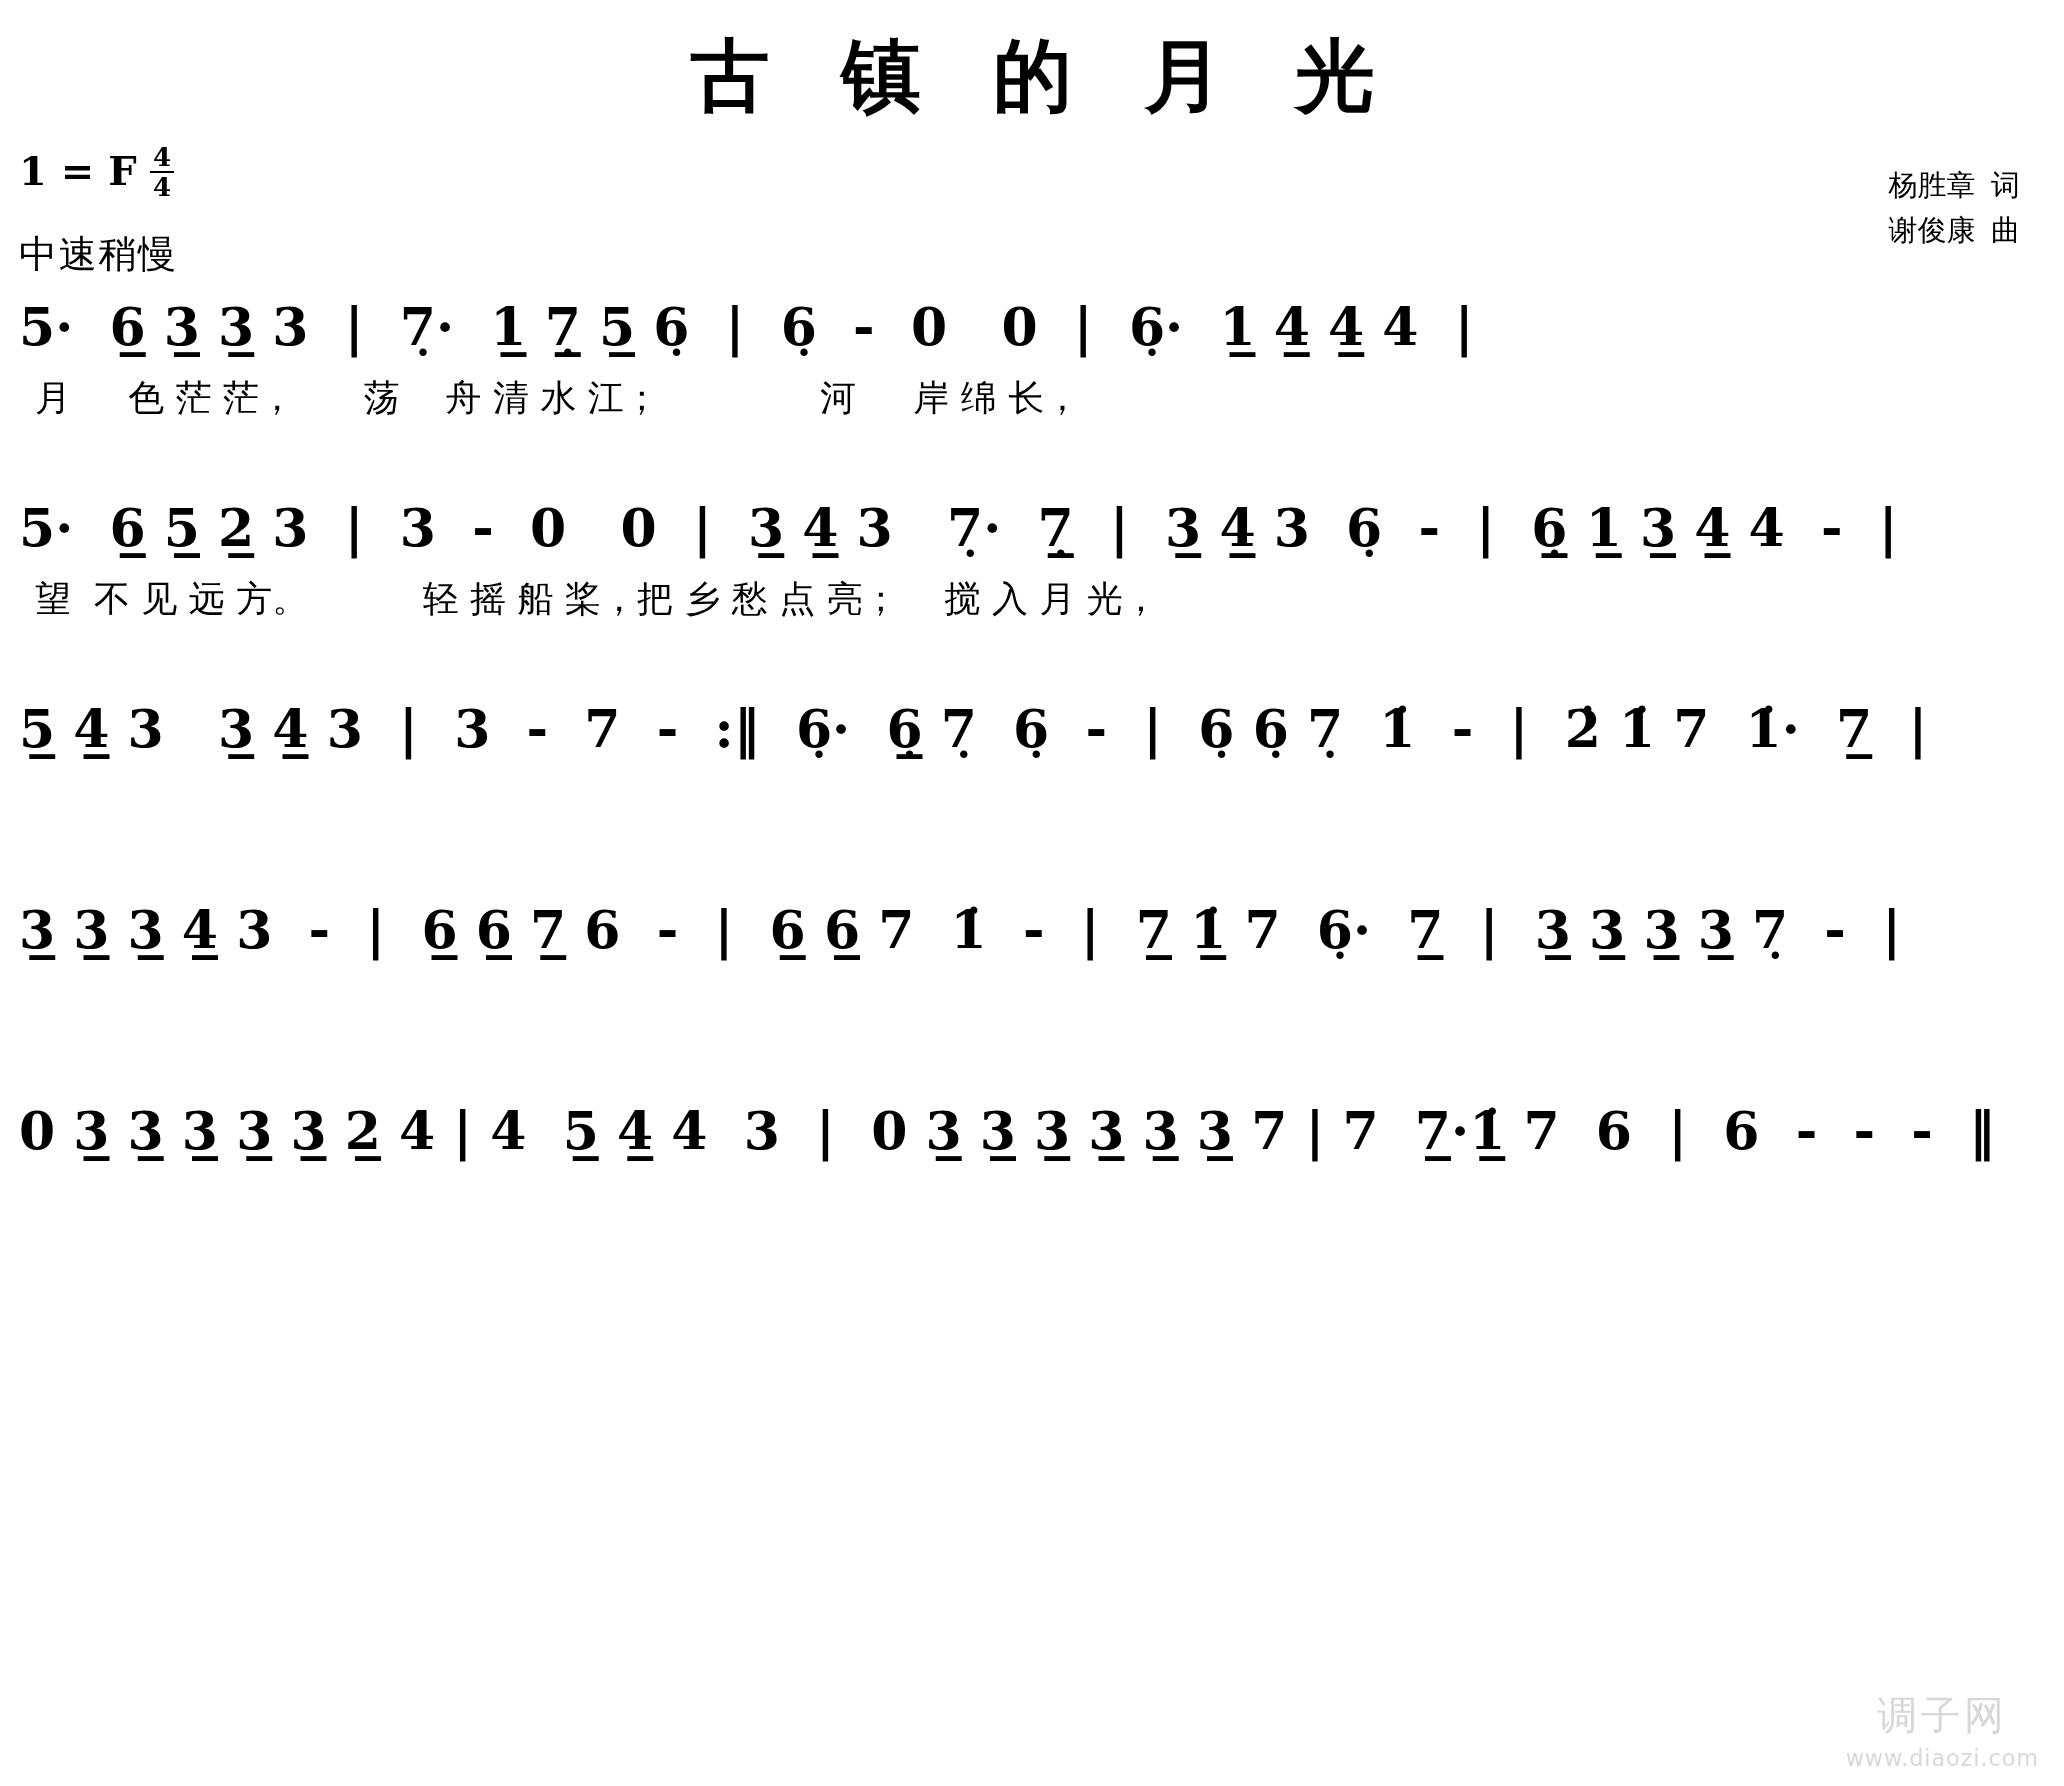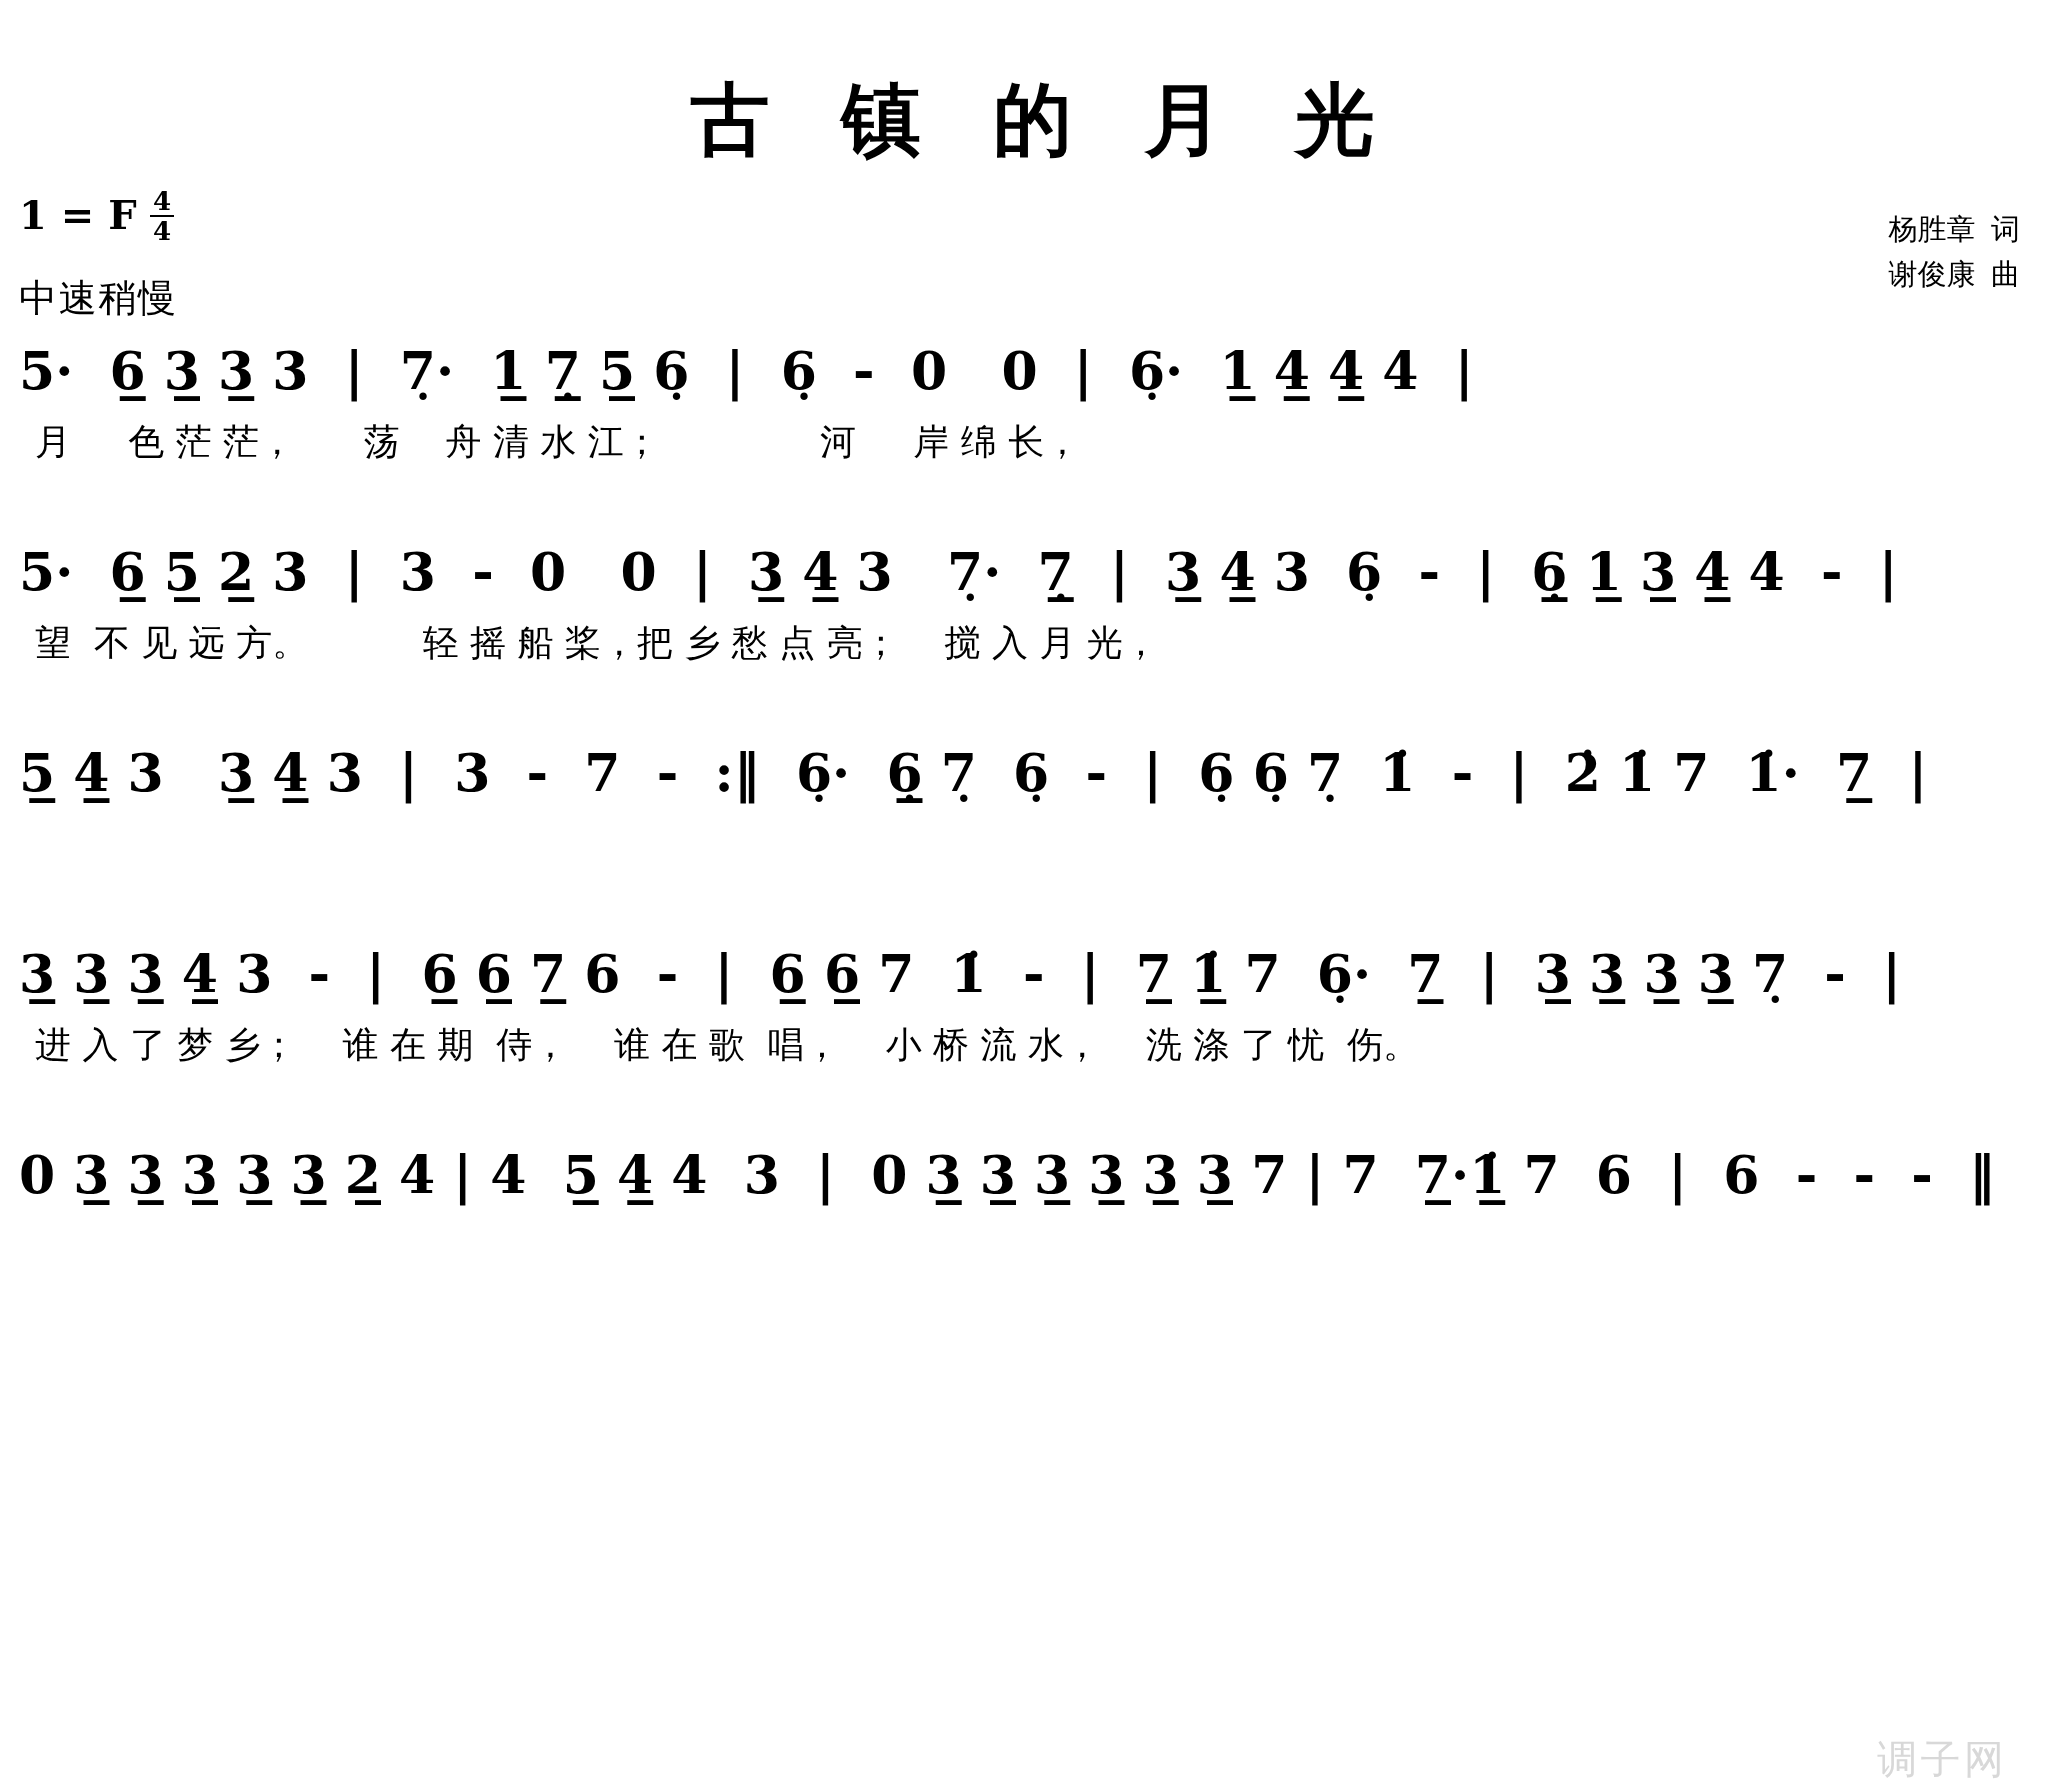--- a/index.html
+++ b/index.html
@@ -22,21 +22,20 @@
   }
   
   .title {
     text-align: center;
     font-family: "DejaVu Serif", "Liberation Serif", serif;
     font-weight: bold;
     font-size: 79px;
     letter-spacing: 22.4px;
     padding-top: 24px;
     padding-left: 22.4px;
-    margin-top: 44px;
   }
   
   .header-row {
     position: relative;
     height: 146px;
     margin-top: 8.6px;
   }
   .key-block {
     position: absolute;
     left: 19px;
@@ -169,21 +168,20 @@
     <div class="notes">5·  6̲ 5̲ 2̲ 3  |  3  -  0   0  |  3̲ 4̲ 3   7̣·  7̣̲  |  3̲ 4̲ 3  6̣  -  |  6̣̲ 1̲ 3̲ 4̲ 4  -  |</div>
     <div class="lyrics">望  不 见 远 方。          轻 摇 船 桨，把 乡 愁 点 亮；    搅 入 月 光，</div>
   </div>
 
   <div class="system">
     <div class="notes">5̲ 4̲ 3   3̲ 4̲ 3  |  3  -  7  -  :‖  6̣·  6̣̲ 7̣  6̣  -  |  6̣ 6̣ 7̣  1̇  -  |  2̇ 1̇ 7  1̇·  7̲  |</div>
   </div>
 
   <div class="system">
     <div class="notes">3̲ 3̲ 3̲ 4̲ 3  -  |  6̲ 6̲ 7̲ 6  -  |  6̲ 6̲ 7  1̇  -  |  7̲ 1̲̇ 7  6̣·  7̲  |  3̲ 3̲ 3̲ 3̲ 7̣  -  |</div>
-    <div class="lyrics">进 入 了 梦 乡；    谁 在 期  侍，    谁 在 歌  唱，    小 桥 流 水，    洗 涤 了 忧  伤。</div>
   </div>
 
 
   <div class="system">
     <div class="notes">0 3̲ 3̲ 3̲ 3̲ 3̲ 2̲ 4 | 4  5̲ 4̲ 4  3  |  0 3̲ 3̲ 3̲ 3̲ 3̲ 3̲ 7 | 7  7̲·1̲̇ 7  6  |  6  -  -  -  ‖</div>
   </div>
 
   <div class="watermark">
     <div class="wm-main">调子网</div>
     <div class="wm-sub">www.diaozi.com</div>

